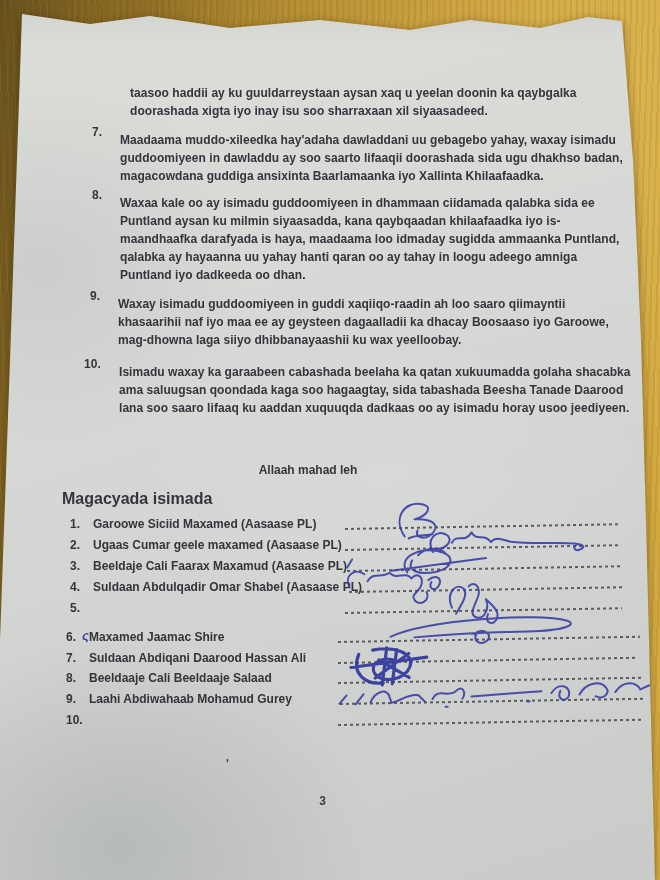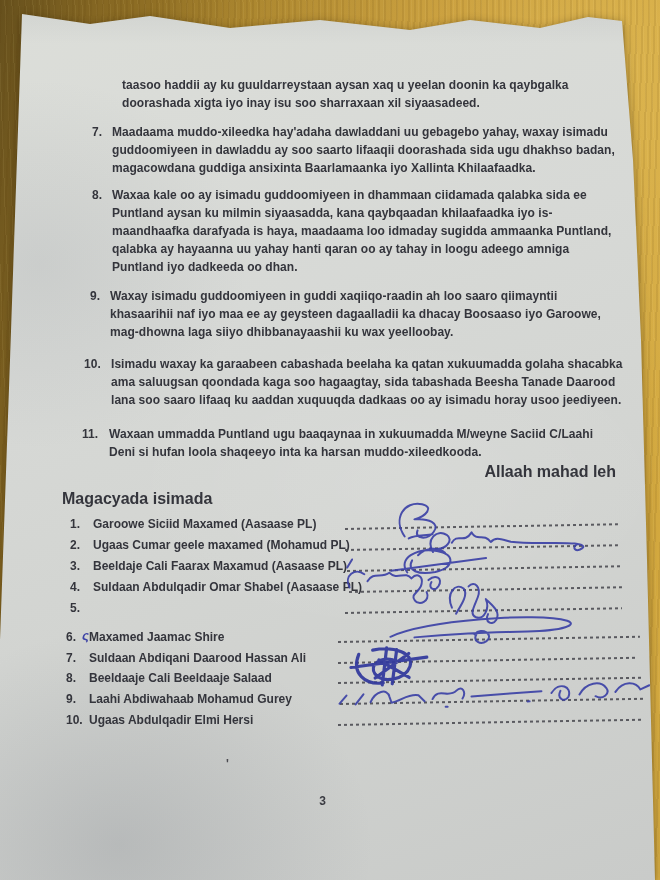--- a/index.html
+++ b/index.html
@@ -25,26 +25,26 @@
   }
   .paper::before{ 
     content:"";position:absolute;inset:0;
     background:
       radial-gradient(55% 35% at 18% 96%, rgba(95,100,110,.20), transparent 70%),
       radial-gradient(45% 30% at 6% 30%, rgba(120,125,135,.14), transparent 70%),
       radial-gradient(60% 25% at 60% 55%, rgba(255,255,255,.10), transparent 70%),
       linear-gradient(180deg, rgba(125,130,138,.14), transparent 5%);
     pointer-events:none;
   }
-  pre{font:inherit;margin:0;white-space:pre;}
+  pre{font:inherit;margin:8px;white-space:pre;}
   .para{position:absolute;font-size:12px;line-height:18px;font-weight:600;letter-spacing:.05px;color:#34353c;}
   .item{position:absolute;display:flex;font-size:12px;line-height:18px;font-weight:600;letter-spacing:.05px;color:#34353c;}
   .item .num{flex:none;width:20px;}
   .item .num.w2{width:27px;}
-  .closing{position:absolute;left:0;top:463px;width:616px;text-align:right;font-size:16px;font-weight:700;color:#34353c;}
+  .closing{position:absolute;left:0;top:463px;width:616px;text-align:center;font-size:12px;font-weight:700;color:#34353c;}
   .listtitle{position:absolute;left:62px;top:490px;font-size:16px;font-weight:700;color:#34353c;}
   .nrow{position:absolute;display:flex;font-size:12px;line-height:16px;font-weight:600;color:#34353c;}
   .nrow .num{flex:none;width:23px;}
   .inkmark{position:relative;left:-7px;width:0;color:#3c42a6;font-style:italic;font-size:13px;top:-1px;}
   .dotline{
     position:absolute;height:2px;transform:rotate(-1deg);transform-origin:left center;
     background:repeating-linear-gradient(90deg,#45454c 0,#45454c 3px,transparent 3px,transparent 6px);
     opacity:.85;
   }
   .sigsvg{position:absolute;left:320px;top:498px;transform:rotate(-1deg);transform-origin:0 0;}
@@ -84,36 +84,31 @@
 mag-dhowna laga siiyo dhibbanayaashii ku wax yeelloobay.</pre>
       </div>
 
       <div class="item" style="left:84px;top:355px;">
         <span class="num w2">10.</span>
         <pre>Isimadu waxay ka garaabeen cabashada beelaha ka qatan xukuumadda golaha shacabka
 ama saluugsan qoondada kaga soo hagaagtay, sida tabashada Beesha Tanade Daarood
 lana soo saaro lifaaq ku aaddan xuquuqda dadkaas oo ay isimadu horay usoo jeediyeen.</pre>
       </div>
 
-      <div class="item" style="left:82px;top:425px;">
-        <span class="num w2">11.</span>
-        <pre>Waxaan ummadda Puntland ugu baaqaynaa in xukuumadda M/weyne Saciid C/Laahi
-Deni si hufan loola shaqeeyo inta ka harsan muddo-xileedkooda.</pre>
-      </div>
 
       <div class="closing">Allaah mahad leh</div>
       <div class="listtitle">Magacyada isimada</div>
 
       <div class="nrow" style="left:70px;top:516px;">
         <span class="num">1.</span>
         <span>Garoowe Siciid Maxamed (Aasaase PL)</span>
       </div>
       <div class="nrow" style="left:70px;top:537px;">
         <span class="num">2.</span>
-        <span>Ugaas Cumar geele maxamed (Mohamud PL)</span>
+        <span>Ugaas Cumar geele maxamed (Aasaase PL)</span>
       </div>
       <div class="nrow" style="left:70px;top:558px;">
         <span class="num">3.</span>
         <span>Beeldaje Cali Faarax Maxamud  (Aasaase PL)</span>
       </div>
       <div class="nrow" style="left:70px;top:579px;">
         <span class="num">4.</span>
         <span>Suldaan Abdulqadir Omar Shabel (Aasaase PL)</span>
       </div>
       <div class="nrow" style="left:70px;top:600px;">
@@ -132,21 +127,20 @@
       <div class="nrow" style="left:66px;top:670px;">
         <span class="num">8.</span>
         <span>Beeldaaje Cali Beeldaaje Salaad</span>
       </div>
       <div class="nrow" style="left:66px;top:691px;">
         <span class="num">9.</span>
         <span>Laahi Abdiwahaab Mohamud Gurey</span>
       </div>
       <div class="nrow" style="left:66px;top:712px;">
         <span class="num">10.</span>
-        <span>Ugaas Abdulqadir Elmi Hersi</span>
       </div>
 
       <div class="dotline" style="left:345px;top:528px;width:273px;"></div>
       <div class="dotline" style="left:345px;top:549px;width:273px;"></div>
       <div class="dotline" style="left:347px;top:570px;width:275px;"></div>
       <div class="dotline" style="left:349px;top:591px;width:273px;"></div>
       <div class="dotline" style="left:345px;top:612px;width:277px;"></div>
       <div class="dotline" style="left:338px;top:641px;width:302px;"></div>
       <div class="dotline" style="left:338px;top:662px;width:300px;"></div>
       <div class="dotline" style="left:338px;top:682px;width:304px;"></div>

